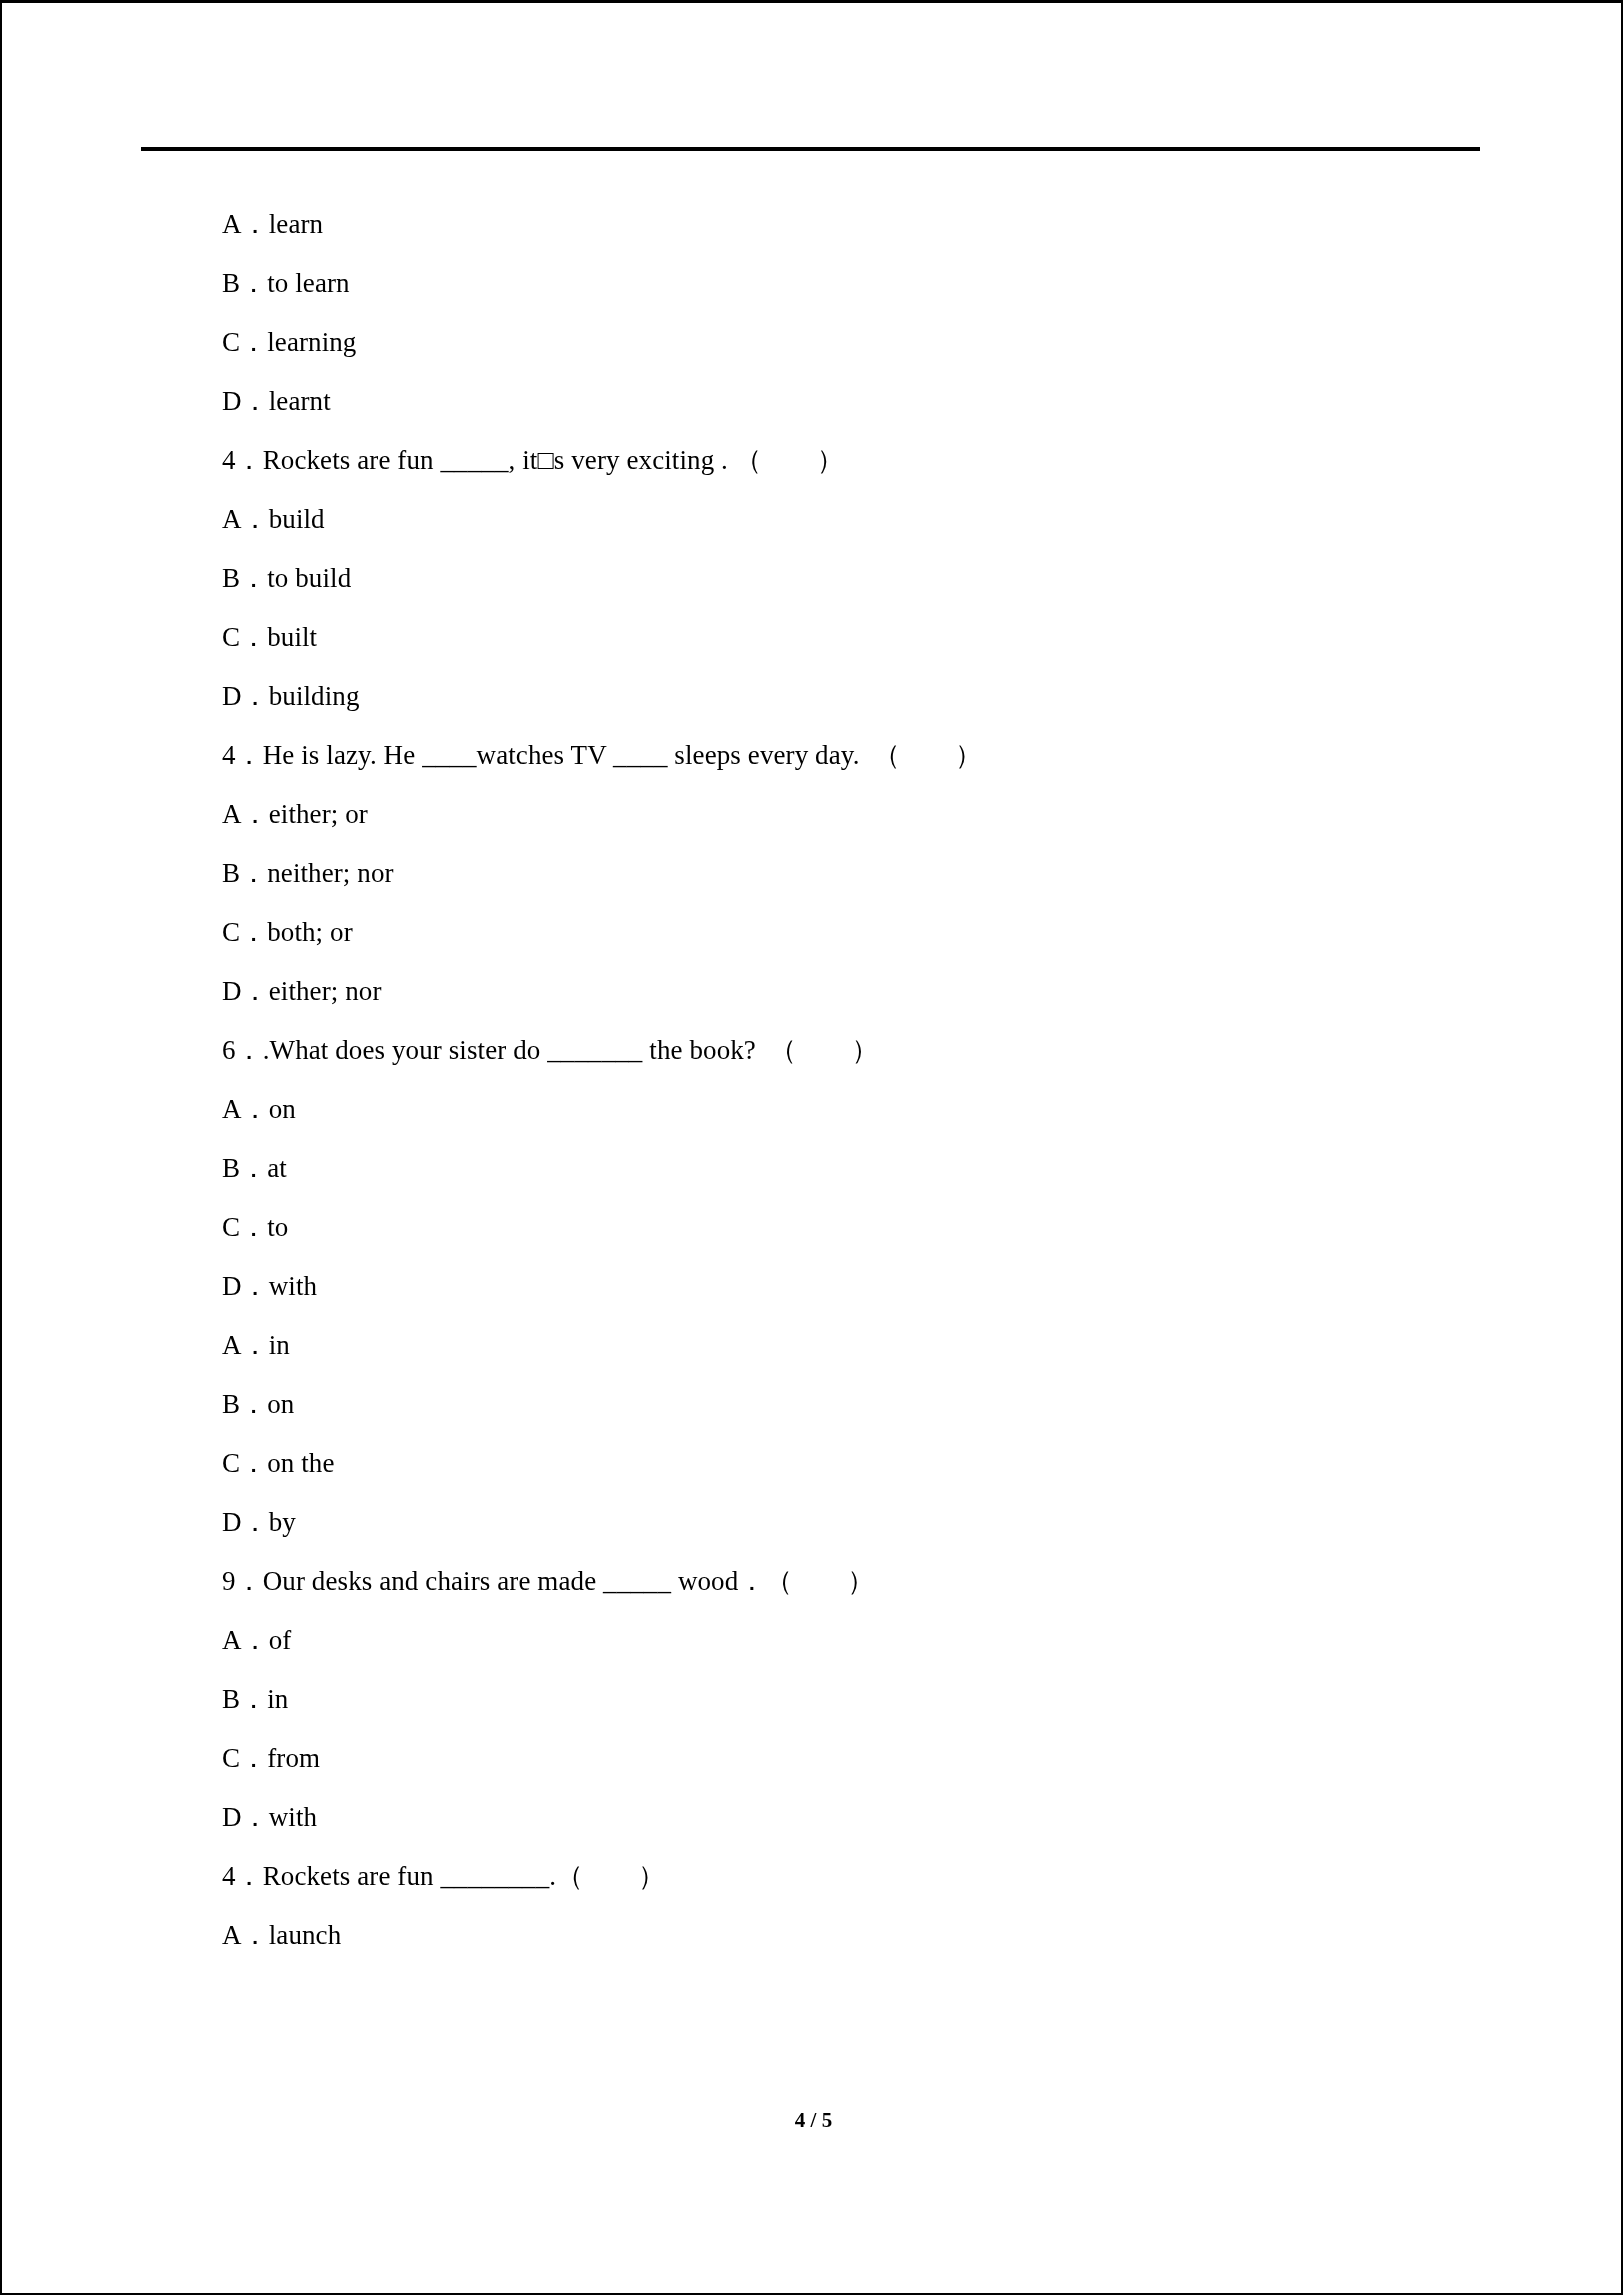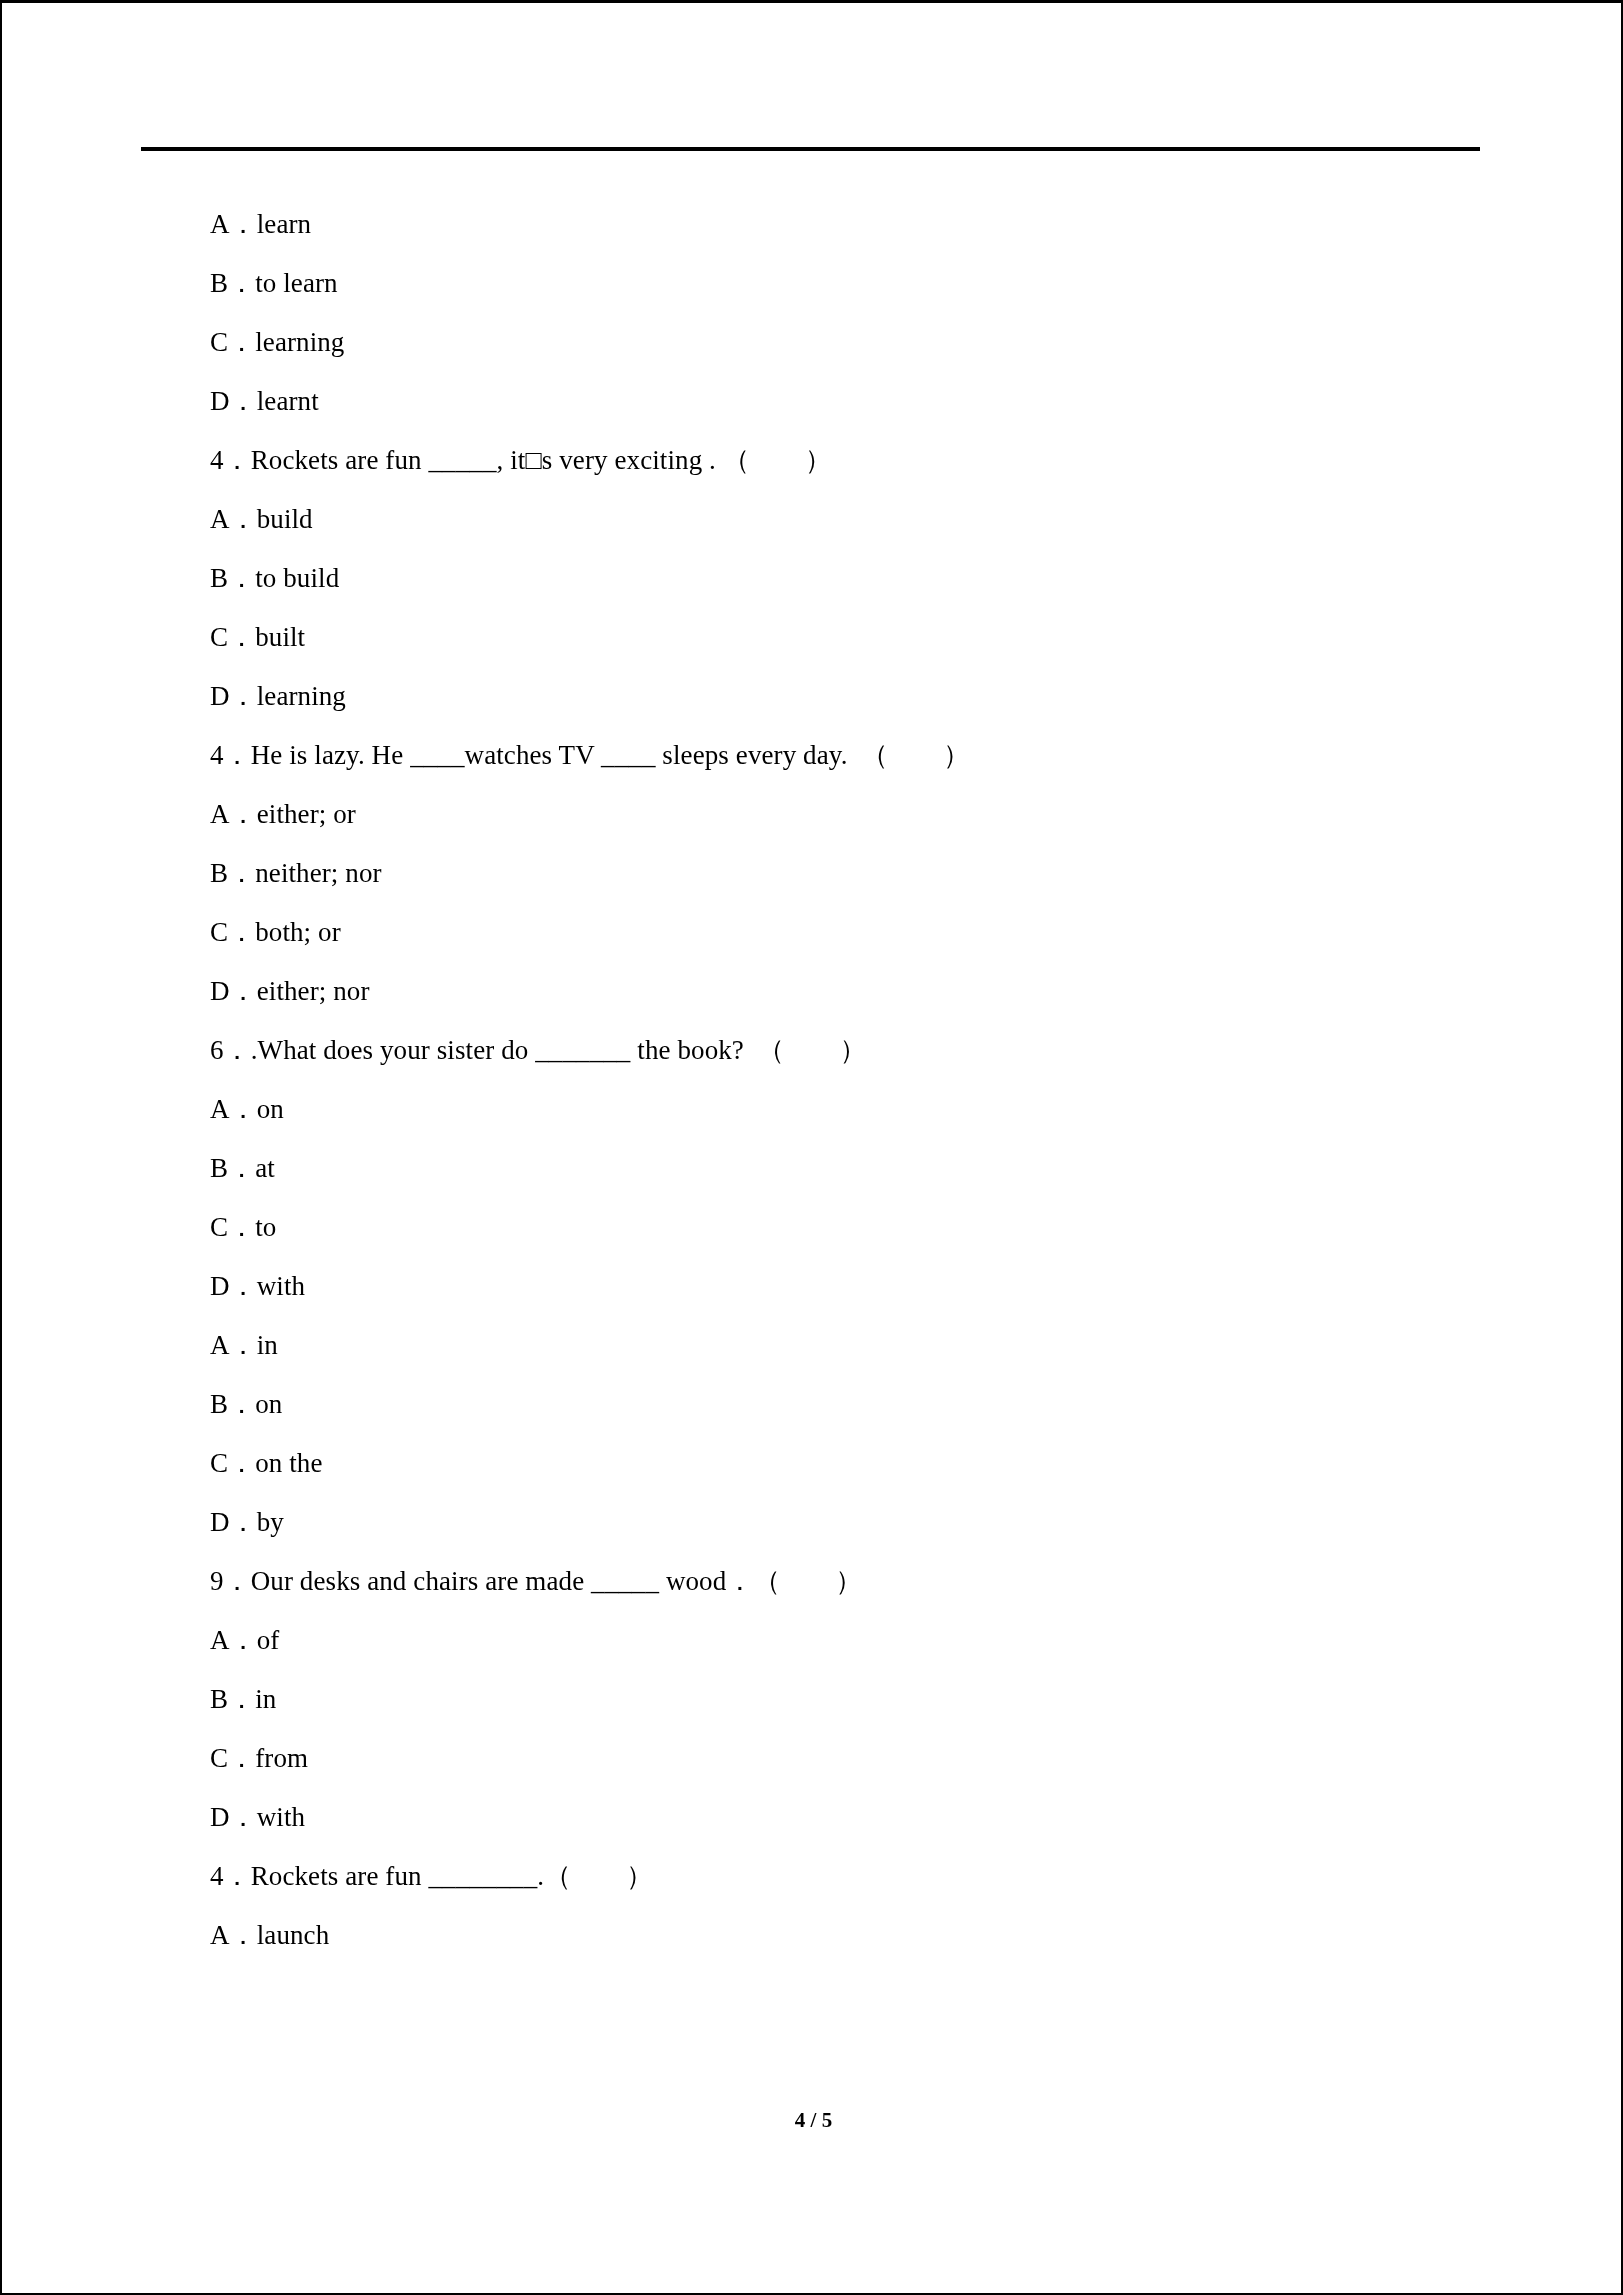--- a/index.html
+++ b/index.html
@@ -22,21 +22,21 @@
   
   #header-rule {
     position:absolute;
     left:139px; top:144px;
     width:1339px; height:4.1px;
     background:#000000;
   }
   
   #content {
     position:absolute;
-    left:208px; top:192px;
+    left:220px; top:192px;
     width:1295px;
   }
   .line {
     font-size:27px;
     line-height:59px;
     height:59px;
     color:#000000;
     white-space:pre;
     letter-spacing:0.1px;
   }
@@ -62,21 +62,21 @@
 
   <div id="content">
     <div class="line opt-line">A．learn</div>
     <div class="line opt-line">B．to learn</div>
     <div class="line opt-line">C．learning</div>
     <div class="line opt-line">D．learnt</div>
     <div class="line q-line">4．Rockets are fun _____, it□s very exciting . （        ）</div>
     <div class="line opt-line">A．build</div>
     <div class="line opt-line">B．to build</div>
     <div class="line opt-line">C．built</div>
-    <div class="line opt-line">D．learning</div>
+    <div class="line opt-line">D．building</div>
     <div class="line q-line">4．He is lazy. He ____watches TV ____ sleeps every day.  （        ）</div>
     <div class="line opt-line">A．either; or</div>
     <div class="line opt-line">B．neither; nor</div>
     <div class="line opt-line">C．both; or</div>
     <div class="line opt-line">D．either; nor</div>
     <div class="line q-line">6．.What does your sister do _______ the book?  （        ）</div>
     <div class="line opt-line">A．on</div>
     <div class="line opt-line">B．at</div>
     <div class="line opt-line">C．to</div>
     <div class="line opt-line">D．with</div>

